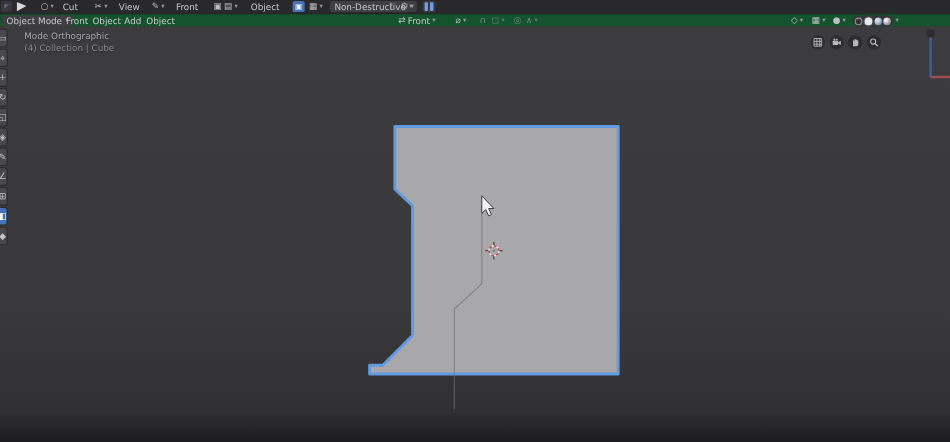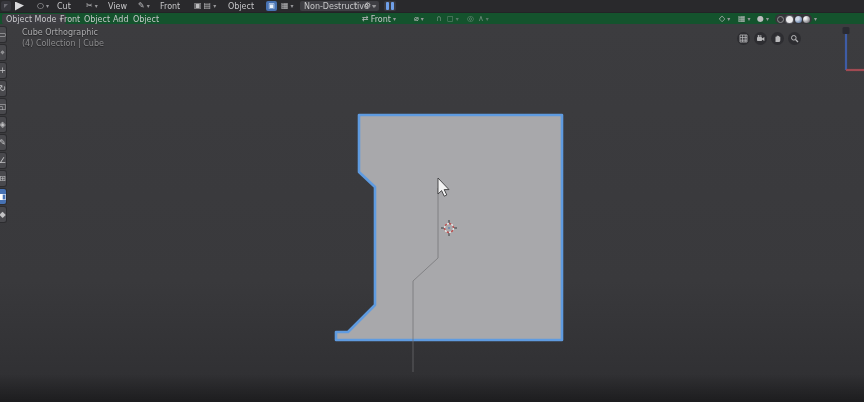--- a/index.html
+++ b/index.html
@@ -166,21 +166,21 @@
             <span class="sphere solid"></span>
           </span>
         <span class="sphere material"></span>
         <span class="sphere rendered"></span>
       </span>
       <span class="caret">▾</span>
     </div>
   </header>
 
   <div class="viewport">
-    <div class="vlabel1">Cube Orthographic</div>
+    <div class="vlabel1">Mode Orthographic</div>
     <div class="vlabel2">(4) Collection | Cube</div>
 
     <div class="left-toolbar">
         <div class="tool">
           <span class="tglyph">▭</span>
         </div>
         <div class="tool">
           <span class="tglyph">⌖</span>
         </div>
         <div class="tool">

